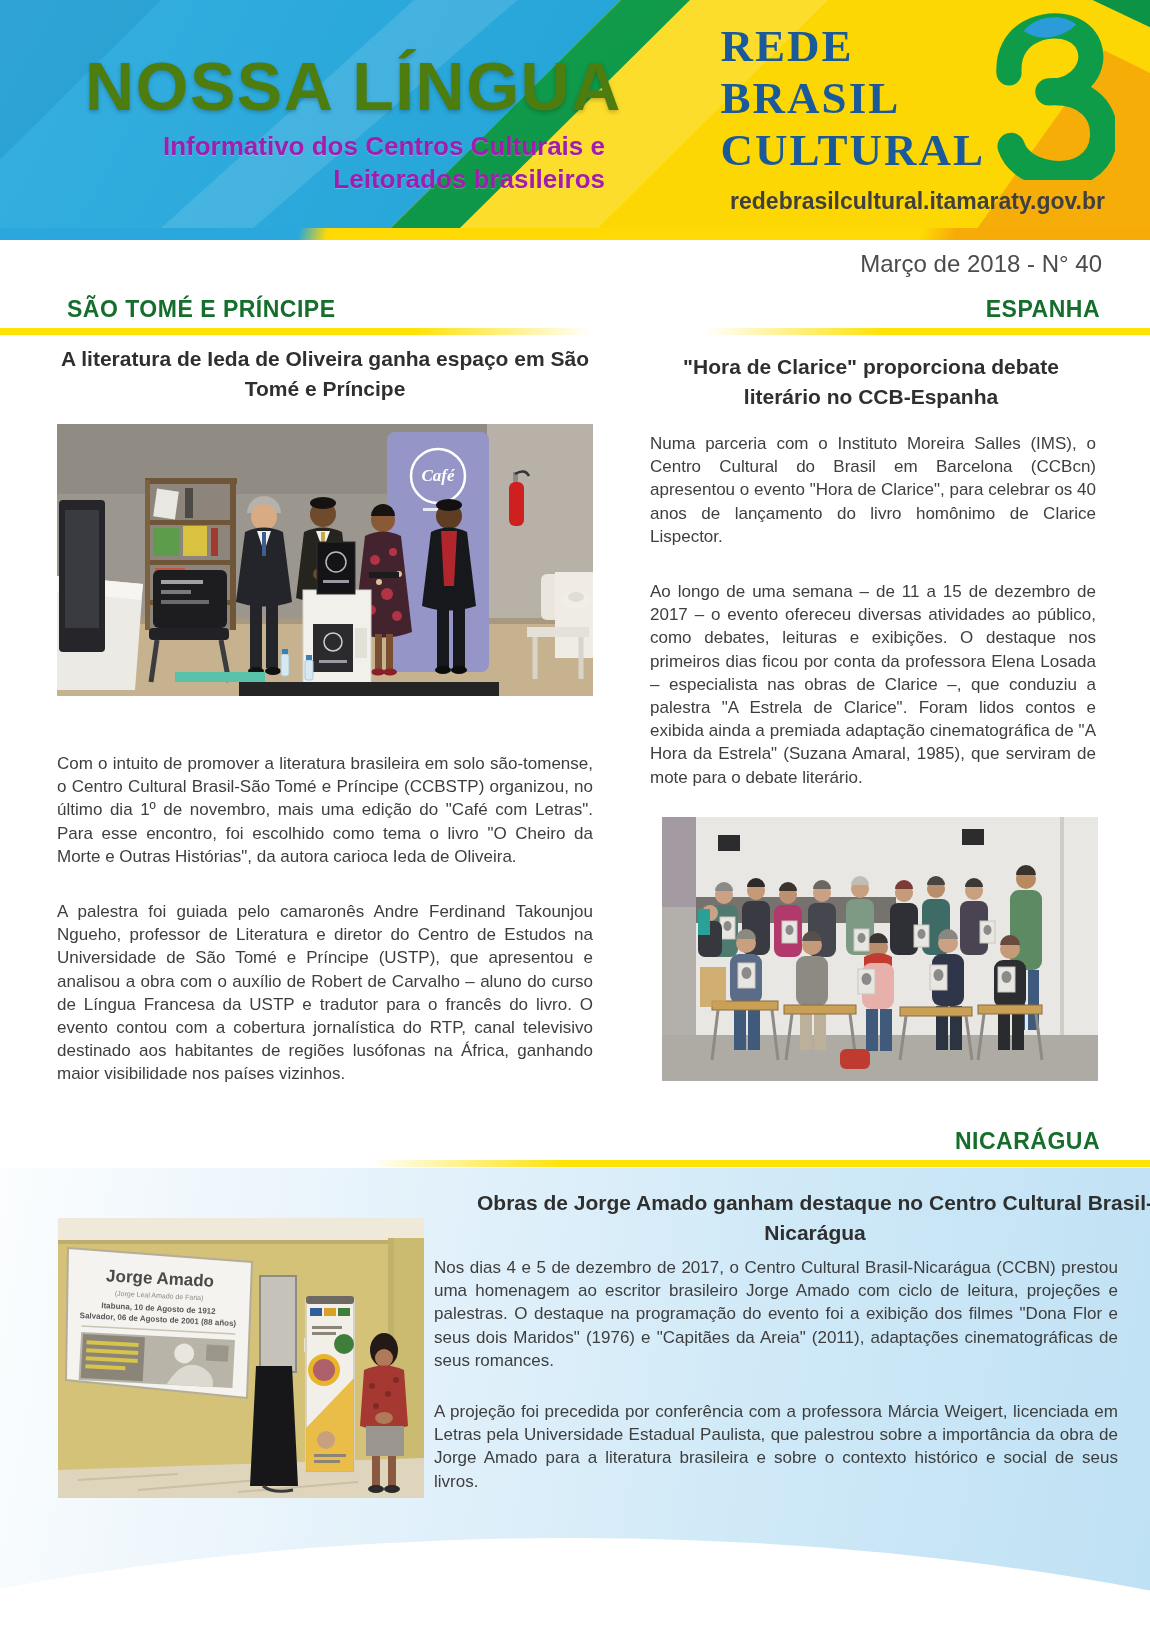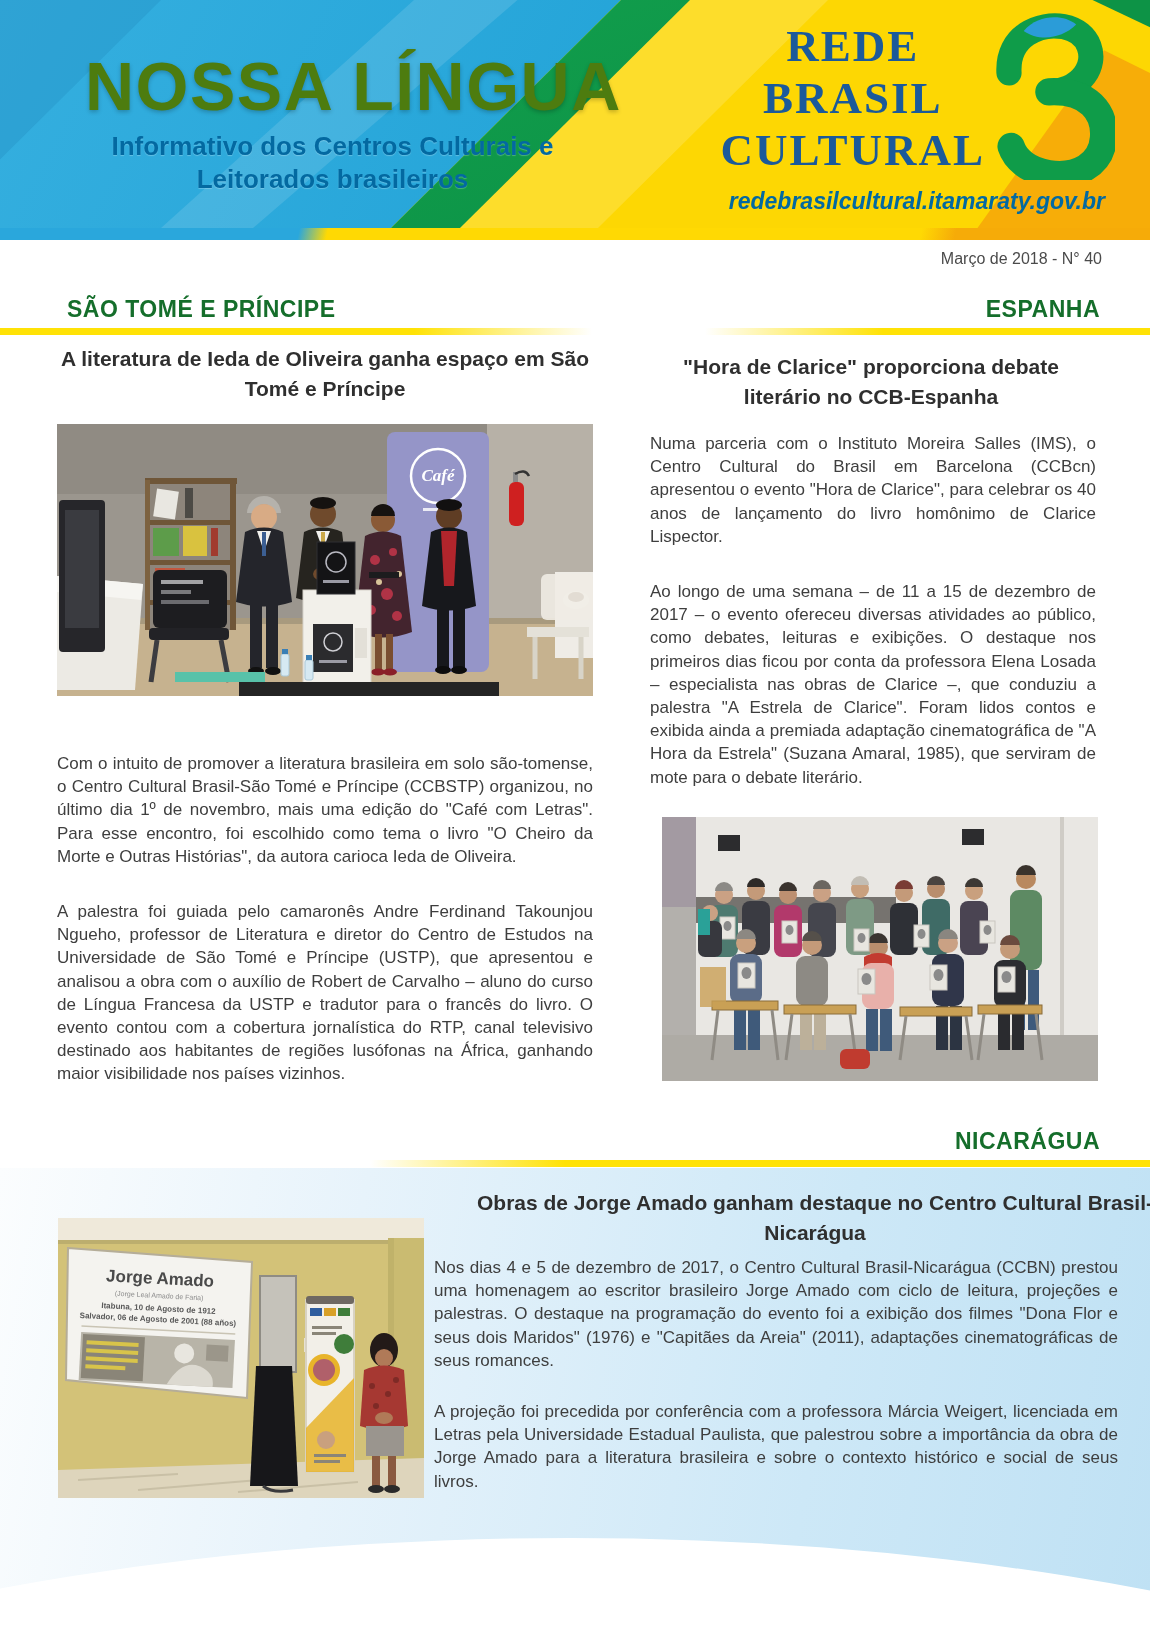--- a/index.html
+++ b/index.html
@@ -12,29 +12,29 @@
   .w-blue-dark{background:rgba(10,80,140,.12);clip-path:polygon(0 0,14% 0,0 70%);}
   .w-blue-light{background:rgba(255,255,255,.12);clip-path:polygon(36% 0,45% 0,22% 100%,14% 100%);}
   .w-green{background:linear-gradient(160deg,#14a24f 0%,#0a8f44 100%);clip-path:polygon(54% 0,60% 0,40% 100%,34% 100%);}
   .w-yellow-light{background:rgba(255,255,255,.16);clip-path:polygon(60% 0,72% 0,52% 100%,40% 100%);}
   .w-orange{background:#f7ad08;clip-path:polygon(96% 22%,100% 32%,100% 100%,85% 100%);}
   .w-green-corner{background:#0d9346;clip-path:polygon(95% 0,100% 0,100% 12%);}
   .strip{position:absolute;left:0;top:228px;width:1150px;height:12px;
          background:linear-gradient(103deg,#2aa7dc 0%,#2aa7dc 26%,#ffd903 28.5%,#ffd903 80%,#f6ab08 83%,#f6ab08 100%);}
   .nossa-title{position:absolute;left:85px;top:47px;font-size:68px;font-weight:bold;color:#4d7c0f;
                letter-spacing:1.5px;text-shadow:0 2px 4px rgba(0,0,0,.22);white-space:nowrap;}
-  .nossa-sub{position:absolute;left:60px;top:130px;width:545px;text-align:center;font-size:26px;
-             font-weight:bold;color:#0369a1;line-height:33px;text-shadow:0 1px 1px rgba(255,255,255,.25);}
-  .brand{position:absolute;right:165px;top:20px;text-align:center;font-family:"Liberation Serif",serif;
+  .nossa-sub{position:absolute;left:60px;top:130px;width:545px;text-align:right;font-size:26px;
+             font-weight:bold;color:#a21caf;line-height:33px;text-shadow:0 1px 1px rgba(255,255,255,.25);}
+  .brand{position:absolute;right:165px;top:20px;text-align:left;font-family:"Liberation Serif",serif;
          font-weight:bold;color:#1b5a9a;font-size:45px;line-height:52px;letter-spacing:2px;}
   .bmark{position:absolute;right:35px;top:12px;width:128px;height:168px;}
-  .brand-url{position:absolute;right:45px;top:188px;font-size:23px;font-weight:bold;font-style:italic;
-             color:#0369a1;white-space:nowrap;}
+  .brand-url{position:absolute;right:45px;top:188px;font-size:23px;font-weight:bold;
+             color:#404040;white-space:nowrap;}
   
-  .date-line{position:absolute;top:250px;right:48px;font-size:16px;color:#4b4b4b;}
+  .date-line{position:absolute;top:250px;right:48px;font-size:24px;color:#4b4b4b;}
   .region{position:absolute;font-size:23px;font-weight:bold;color:#156e2b;letter-spacing:.5px;white-space:nowrap;}
   .bar{position:absolute;height:7px;}
   .art-title{position:absolute;font-size:21px;font-weight:bold;color:#2f2f2f;text-align:center;line-height:30px;}
   .para{position:absolute;font-size:17px;line-height:23.2px;color:#3e3e3e;text-align:justify;}
   .photo{position:absolute;display:block;}
   .panel-blue{position:absolute;left:0;top:1168px;width:1150px;height:458px;
               background:linear-gradient(100deg,#fbfdfe 0%,#e7f3fb 30%,#cde8f7 70%,#bfe1f4 100%);}
   .swoosh{position:absolute;left:-730px;top:1538px;width:2600px;height:1000px;border-radius:50%;background:#ffffff;}
   .z{z-index:2;}
 </style>

